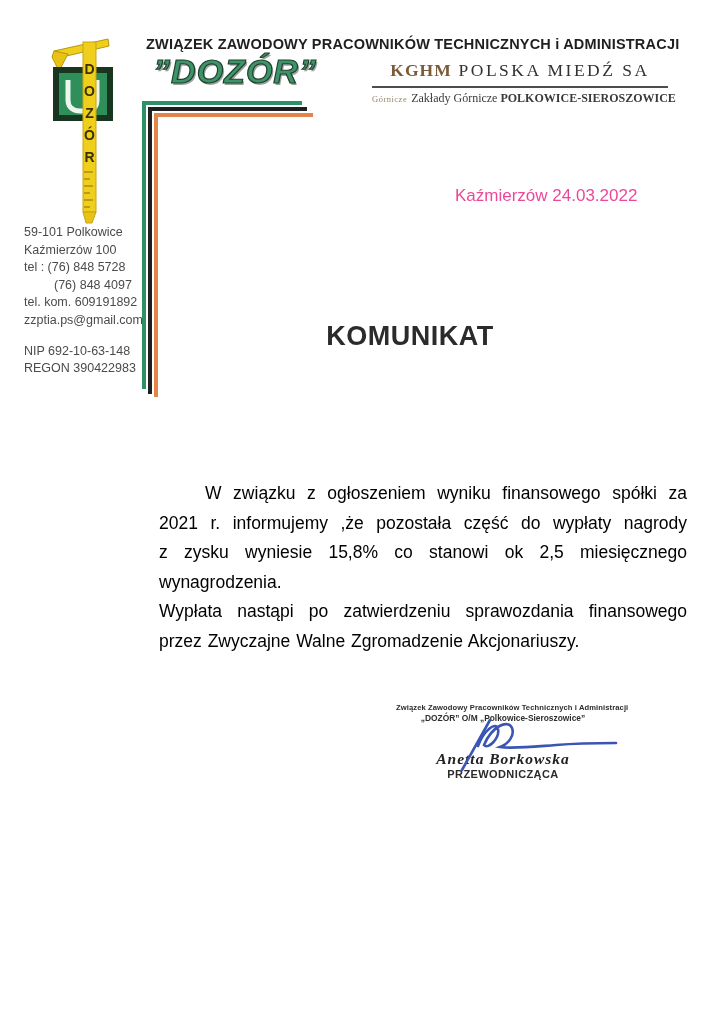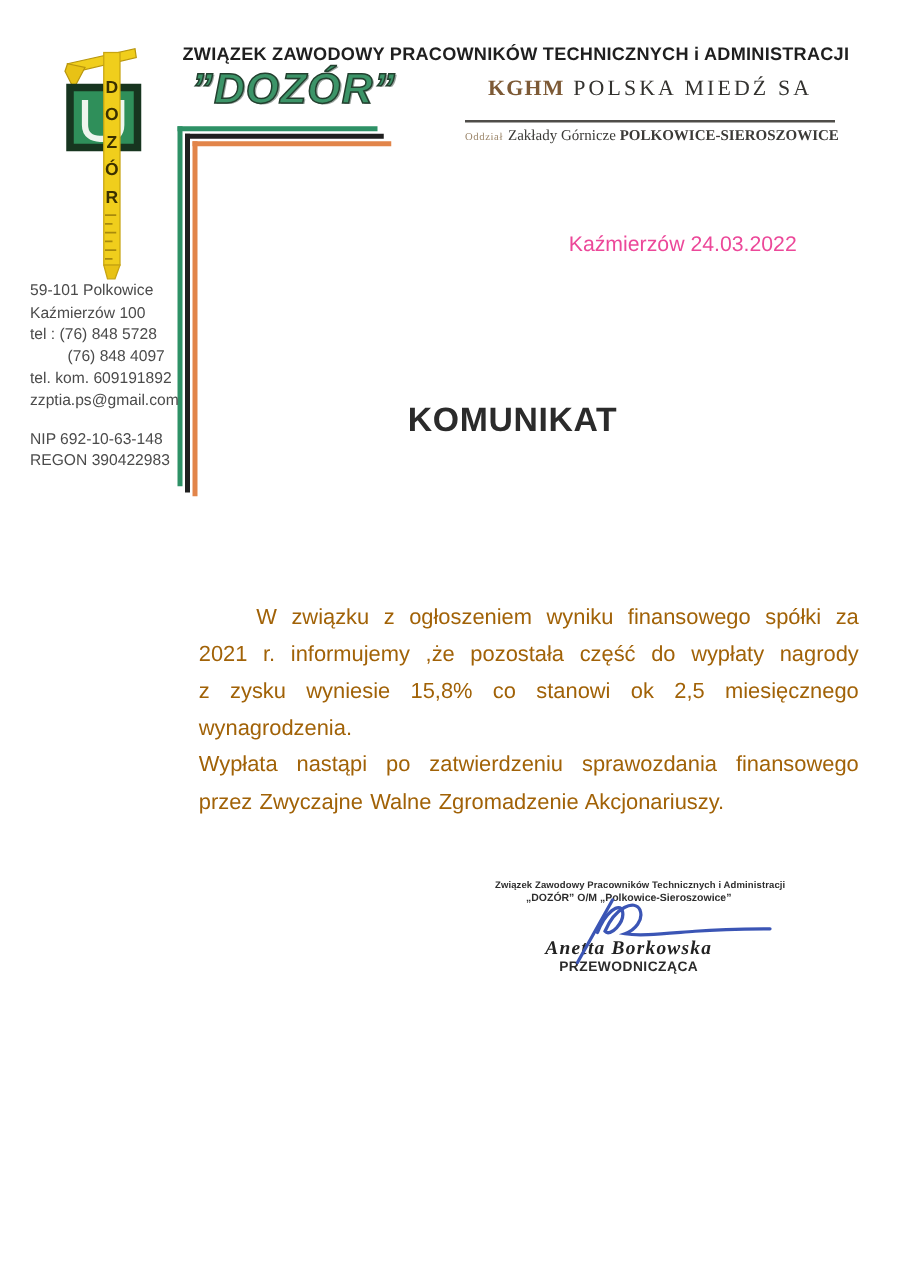--- a/index.html
+++ b/index.html
@@ -14,21 +14,21 @@
   }
   .dozor-wordmark{
     position:absolute;left:150px;top:52px;width:170px;text-align:center;
     font-size:34px;font-weight:800;font-style:italic;color:#3c9468;
     -webkit-text-stroke:1.2px #23402f;letter-spacing:1px;white-space:nowrap;
     text-shadow:1.5px 1.5px 0 rgba(30,50,40,.45);
   }
   .kghm-block{position:absolute;left:372px;top:60px;width:296px;text-align:center;}
   .kghm-line1{
     font-family:"Liberation Serif",serif;font-size:17.5px;color:#33322f;
-    letter-spacing:2.5px;border-bottom:2px solid #4f4d49;padding-bottom:15px;white-space:nowrap;
+    letter-spacing:2.5px;border-bottom:2px solid #4f4d49;padding-bottom:5px;white-space:nowrap;
   }
   .kghm-line1 .kghm{font-weight:bold;color:#7d5a36;letter-spacing:1px;}
   .kghm-line2{margin-top:3px;font-family:"Liberation Serif",serif;font-size:12px;color:#3b3a37;white-space:nowrap;}
   .kghm-line2 .oddzial{font-size:8.5px;color:#9a8468;letter-spacing:.5px;margin-right:4px;}
   .kghm-line2 .branch-bold{font-weight:bold;}
   
   .caliper{position:absolute;left:46px;top:26px;width:72px;height:200px;}
   
   .stripe{position:absolute;background:transparent;}
   .stripe-green{left:142px;top:101px;width:156px;height:284px;border-top:4px solid #2e9166;border-left:4px solid #2e9166;}
@@ -40,21 +40,21 @@
   .contact{position:absolute;left:24px;top:224px;font-size:12.5px;color:#4b4b4b;}
   .contact .cline{line-height:17.6px;white-space:nowrap;}
   .contact .indent{padding-left:30px;}
   .contact .gap{margin-top:13px;}
   
   .page-title{
     position:absolute;left:305px;top:321px;width:210px;text-align:center;
     font-size:27px;font-weight:bold;letter-spacing:.5px;color:#2b2b2b;white-space:nowrap;
   }
   
-  .body-text{position:absolute;left:159px;top:479px;width:528px;font-size:17.5px;color:#a16207;}
+  .body-text{position:absolute;left:159px;top:479px;width:528px;font-size:17.5px;color:#000000;}
   .body-text .bline{line-height:29.5px;text-align:justify;text-align-last:justify;word-spacing:1px;}
   .body-text .bline.first{text-indent:46px;}
   .body-text .bline.last{text-align-last:left;}
   
   .sig-block{position:absolute;left:396px;top:703px;width:214px;text-align:center;}
   .sig-stamp1{font-size:7.6px;font-weight:bold;color:#2d2d2d;white-space:nowrap;letter-spacing:.1px;}
   .sig-stamp2{font-size:8.4px;font-weight:bold;color:#2d2d2d;white-space:nowrap;margin-top:1px;}
   .sig-name{
     margin-top:27px;font-family:"Liberation Serif",serif;font-style:italic;font-weight:bold;
     font-size:15.5px;color:#222;letter-spacing:1px;white-space:nowrap;
@@ -94,21 +94,21 @@
       <text x="43.5" y="114">Ó</text>
       <text x="43.5" y="136">R</text>
     </g>
   </svg>
 
   <div class="org-line">ZWIĄZEK ZAWODOWY PRACOWNIKÓW TECHNICZNYCH i ADMINISTRACJI</div>
   <div class="dozor-wordmark">”DOZÓR”</div>
 
   <div class="kghm-block">
     <div class="kghm-line1"><span class="kghm">KGHM</span><span> POLSKA MIEDŹ  SA</span></div>
-    <div class="kghm-line2"><span class="oddzial">Oddział</span><span>Zakłady Górnicze </span><span class="branch-bold">POLKOWICE-SIEROSZOWICE</span></div>
+    <div class="kghm-line2"><span class="oddzial">Górnicze</span><span>Zakłady Górnicze </span><span class="branch-bold">POLKOWICE-SIEROSZOWICE</span></div>
   </div>
 
   <div class="stripe stripe-green"></div>
   <div class="stripe stripe-black"></div>
   <div class="stripe stripe-orange"></div>
 
   <div class="date-line">Kaźmierzów 24.03.2022</div>
 
   <div class="contact">
     <div class="cline">59-101 Polkowice</div>

